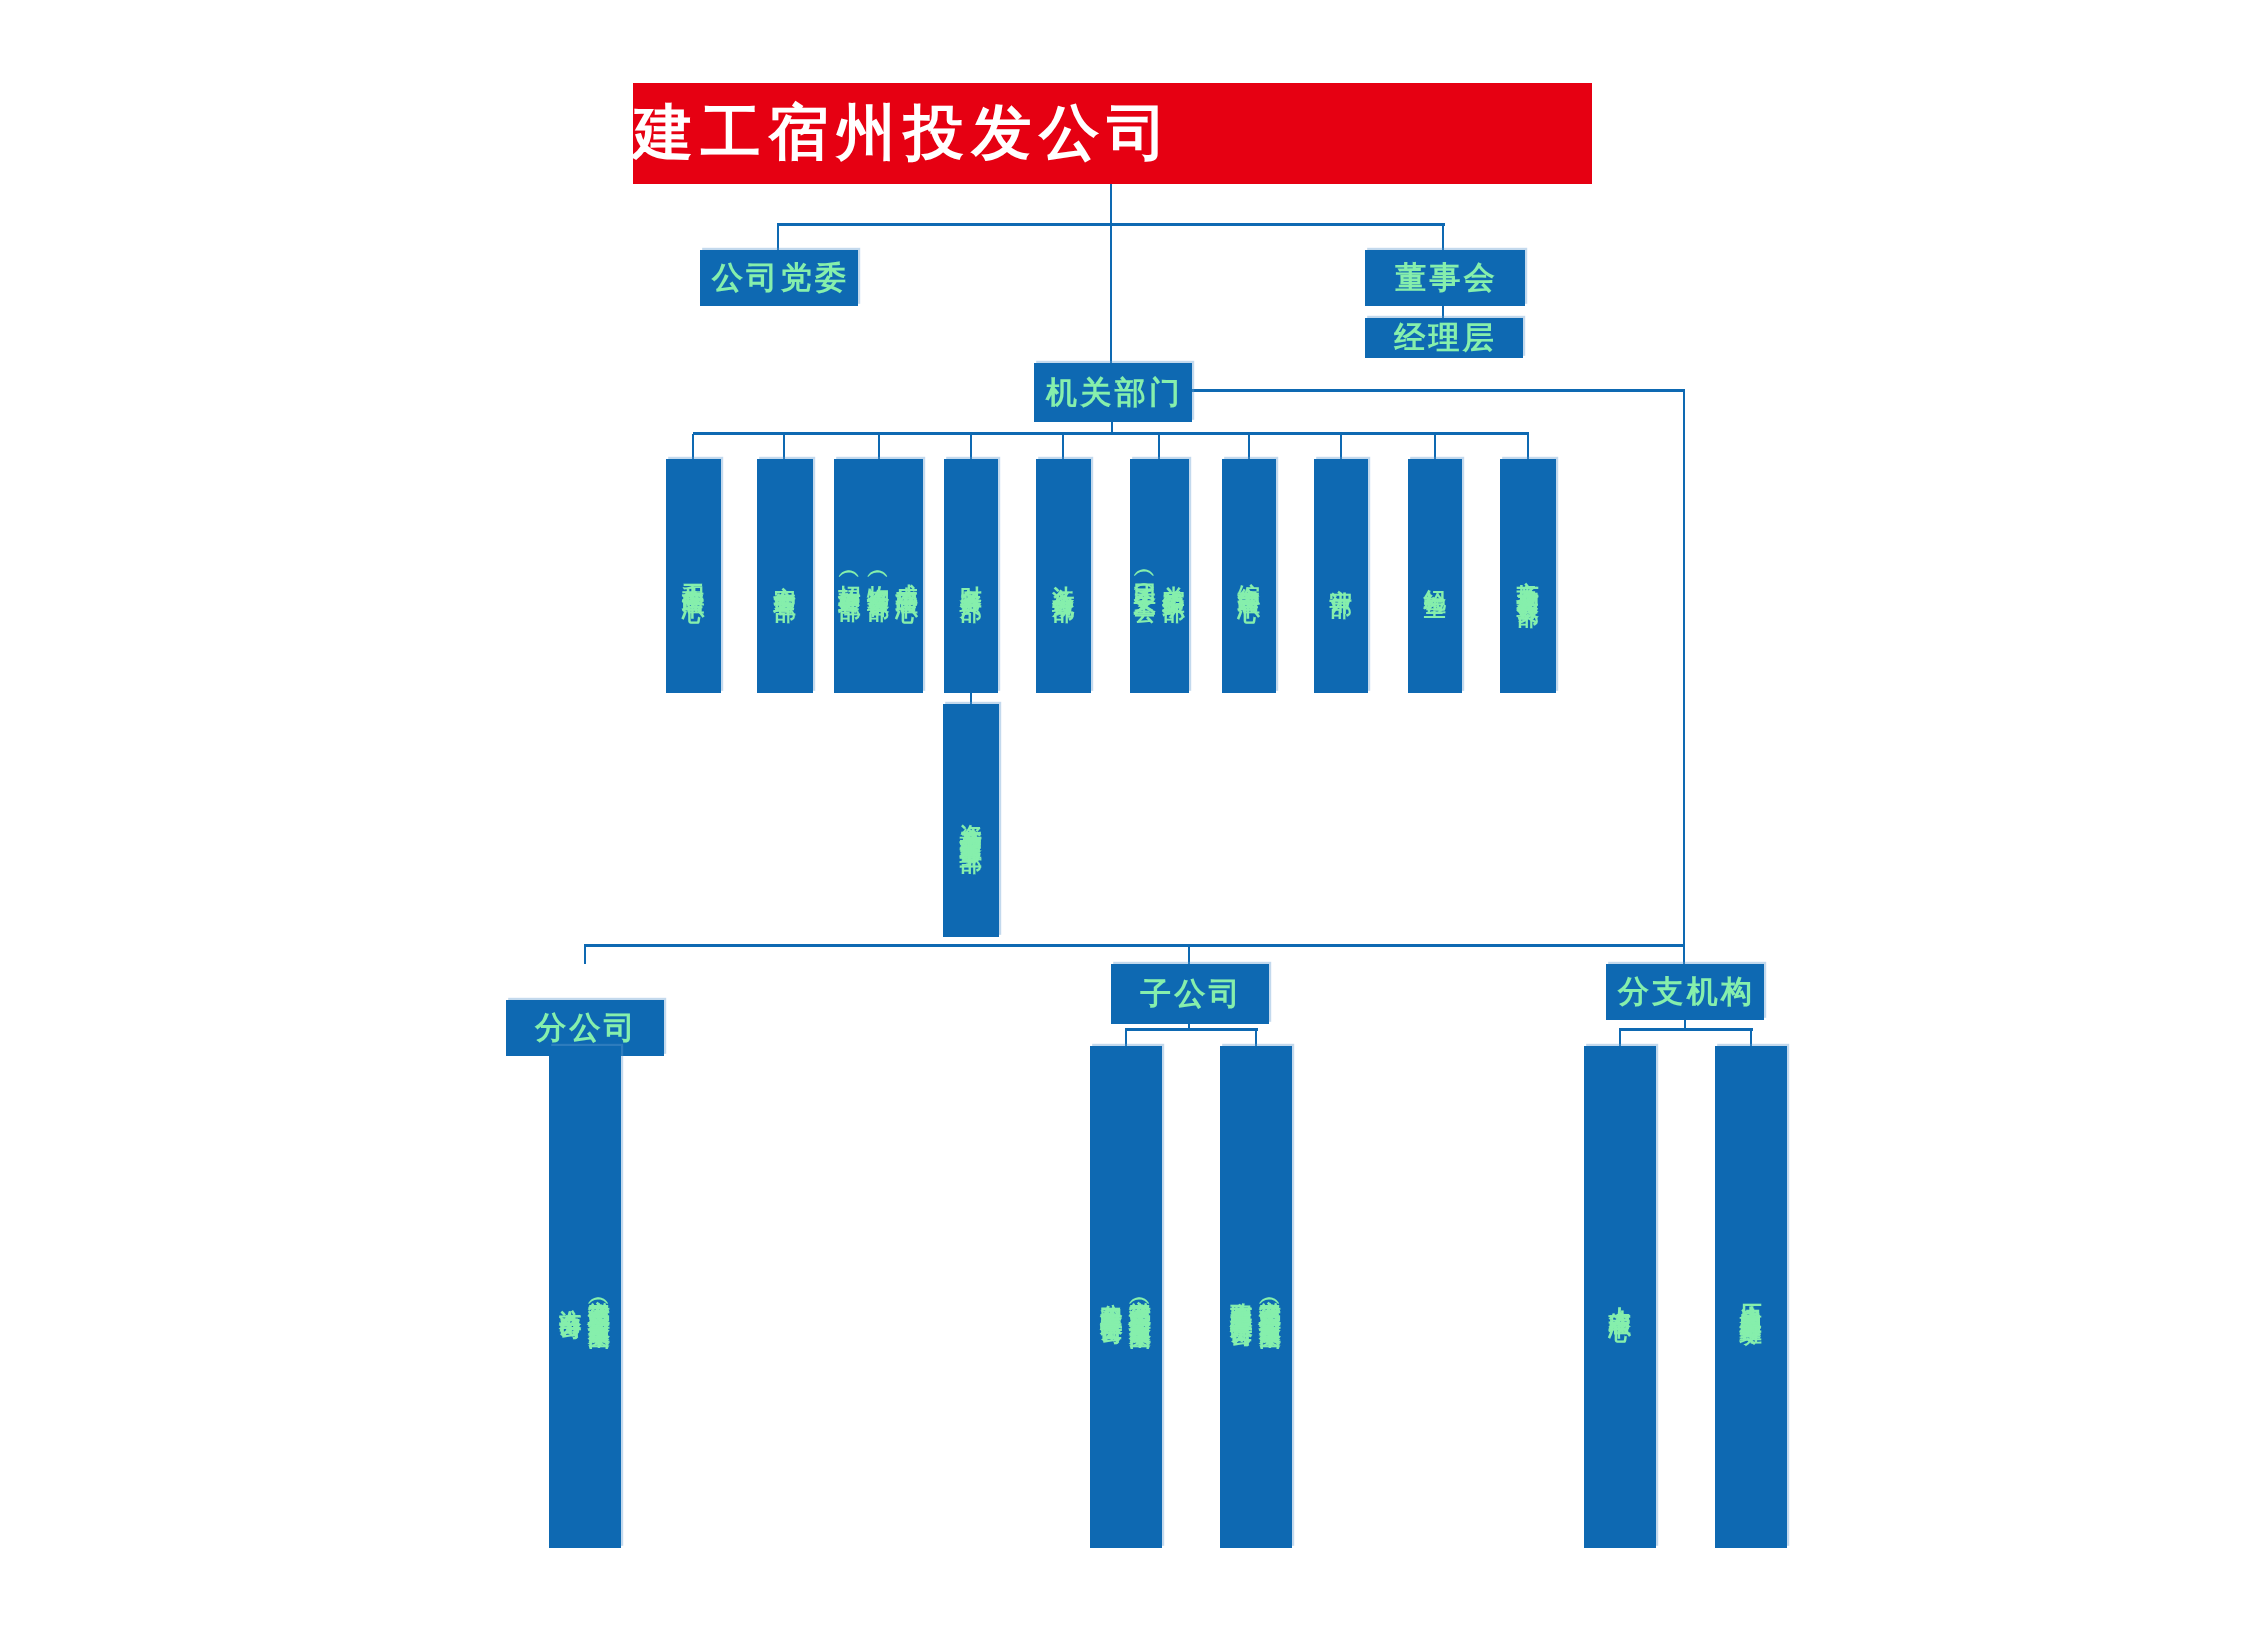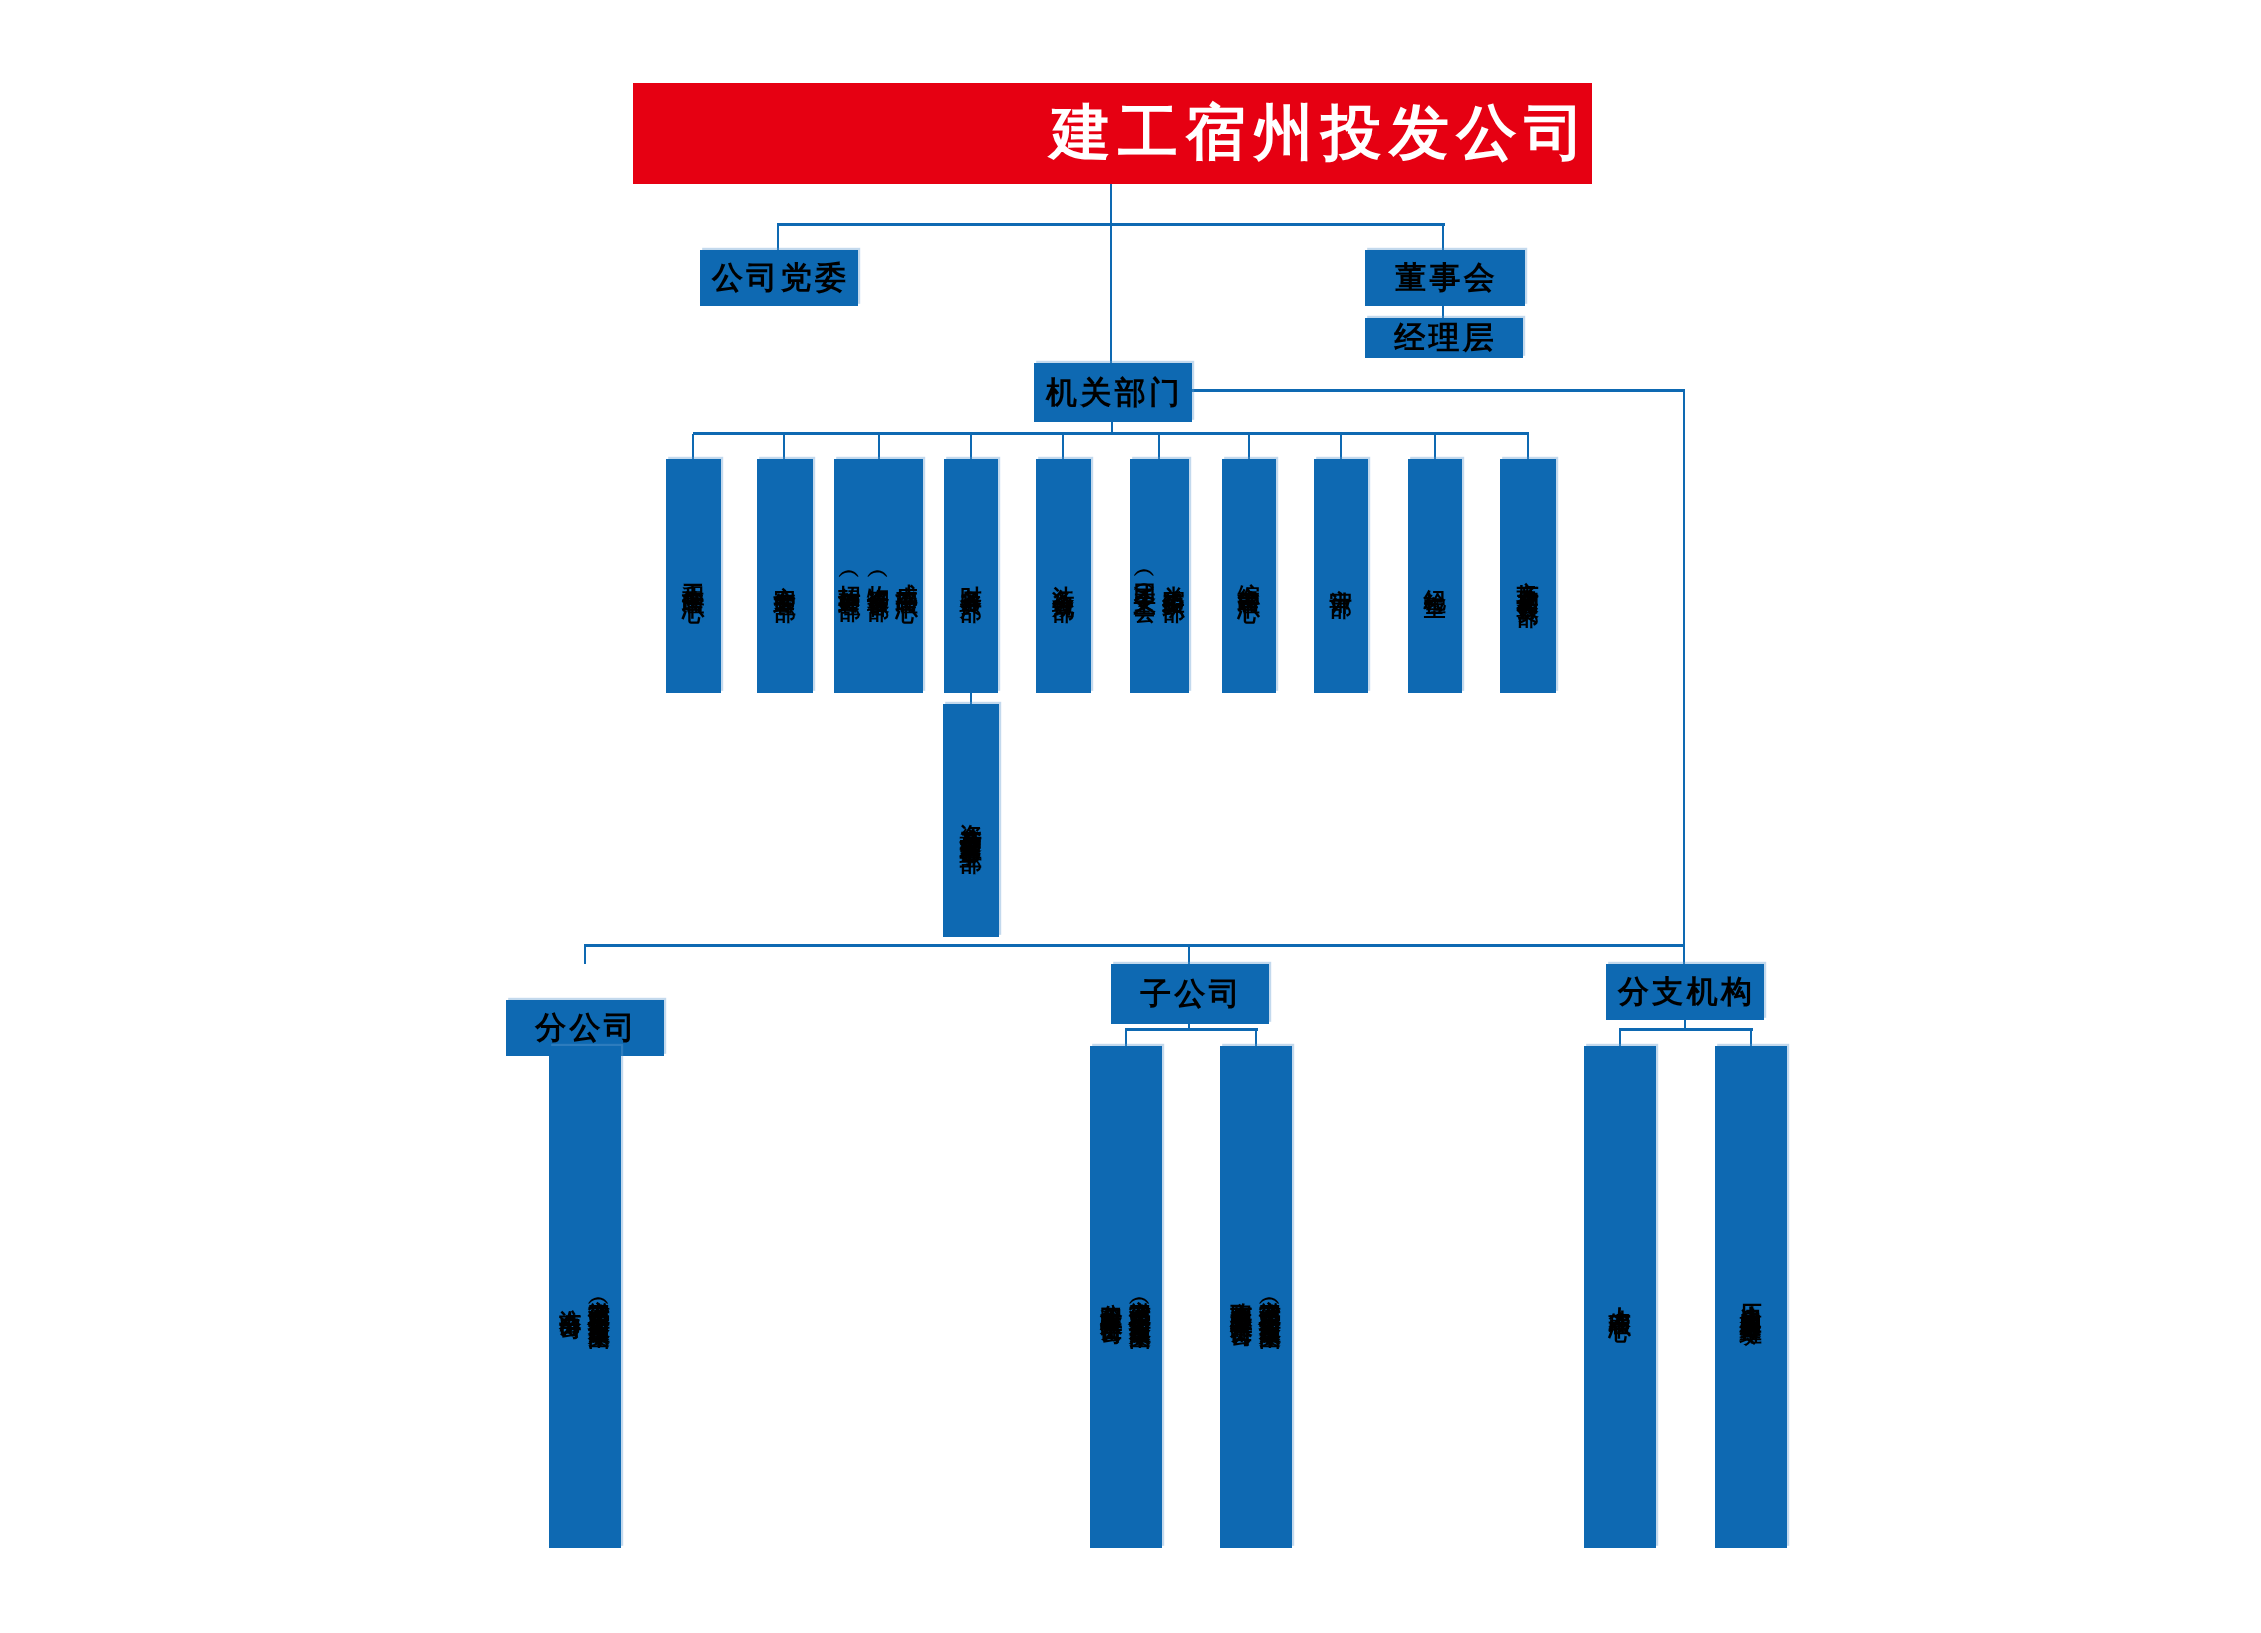--- a/index.html
+++ b/index.html
@@ -7,30 +7,30 @@
     position:relative;
     width:2261px;height:1634px;
     background:#ffffff;
     font-family:"Liberation Sans", sans-serif;
     overflow:hidden;
   }
   .line{position:absolute;background:#0e69b2;}
   .box{
     position:absolute;
     background:#0e69b2;
-    color:#000000;
+    color:#86efac;
     font-weight:bold;
     box-shadow:2.2px -2.2px 0 rgba(98,156,208,.38);
   }
   .banner{
     position:absolute;
     background:#e60012;
     color:#ffffff;
     font-weight:bold;
-    display:flex;align-items:center;justify-content:flex-end;
+    display:flex;align-items:center;justify-content:flex-start;
     font-size:60px;letter-spacing:7.7px;
   }
   .hbox{
     display:flex;align-items:center;justify-content:center;
     font-size:31px;letter-spacing:3.3px;
     text-indent:3.3px;
   }
   .vbox{
     display:flex;
     flex-direction:row-reverse;

